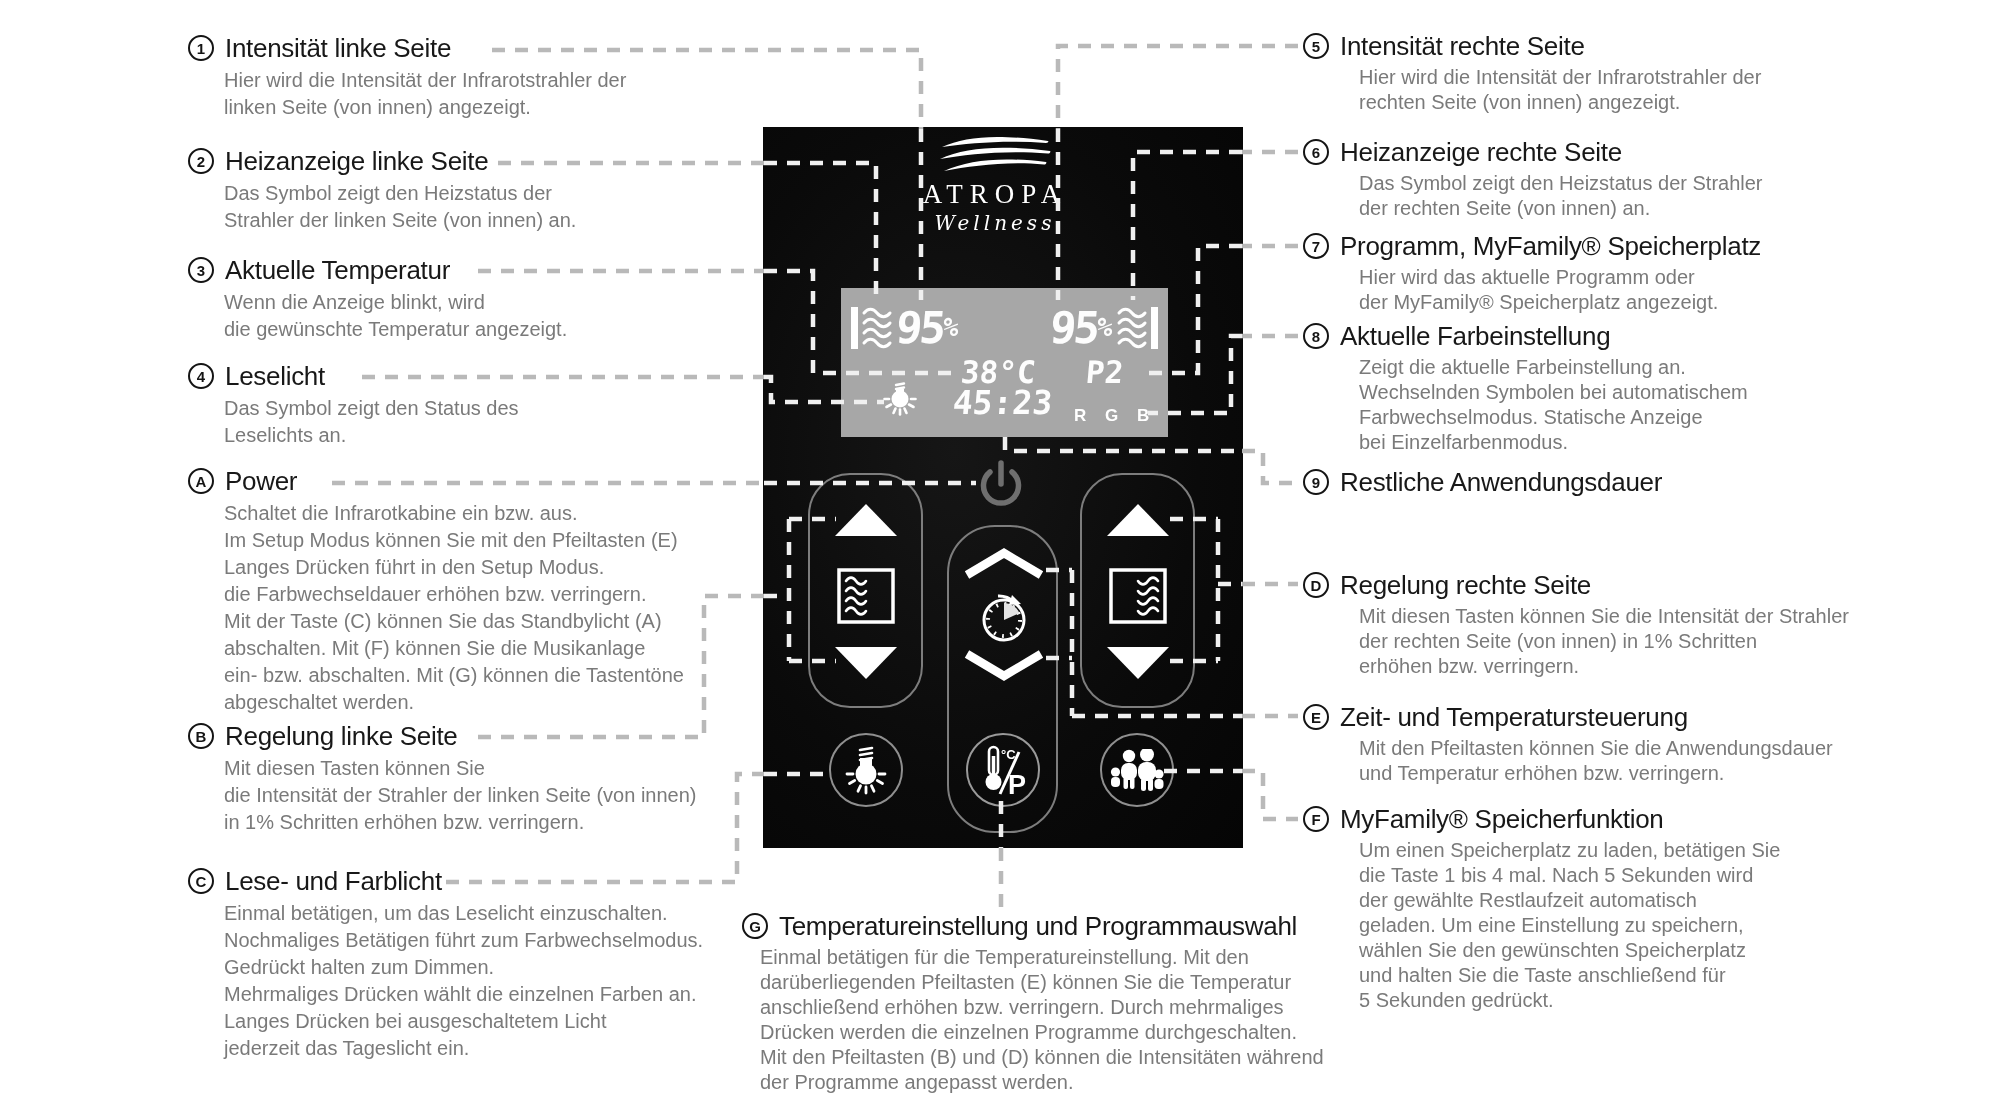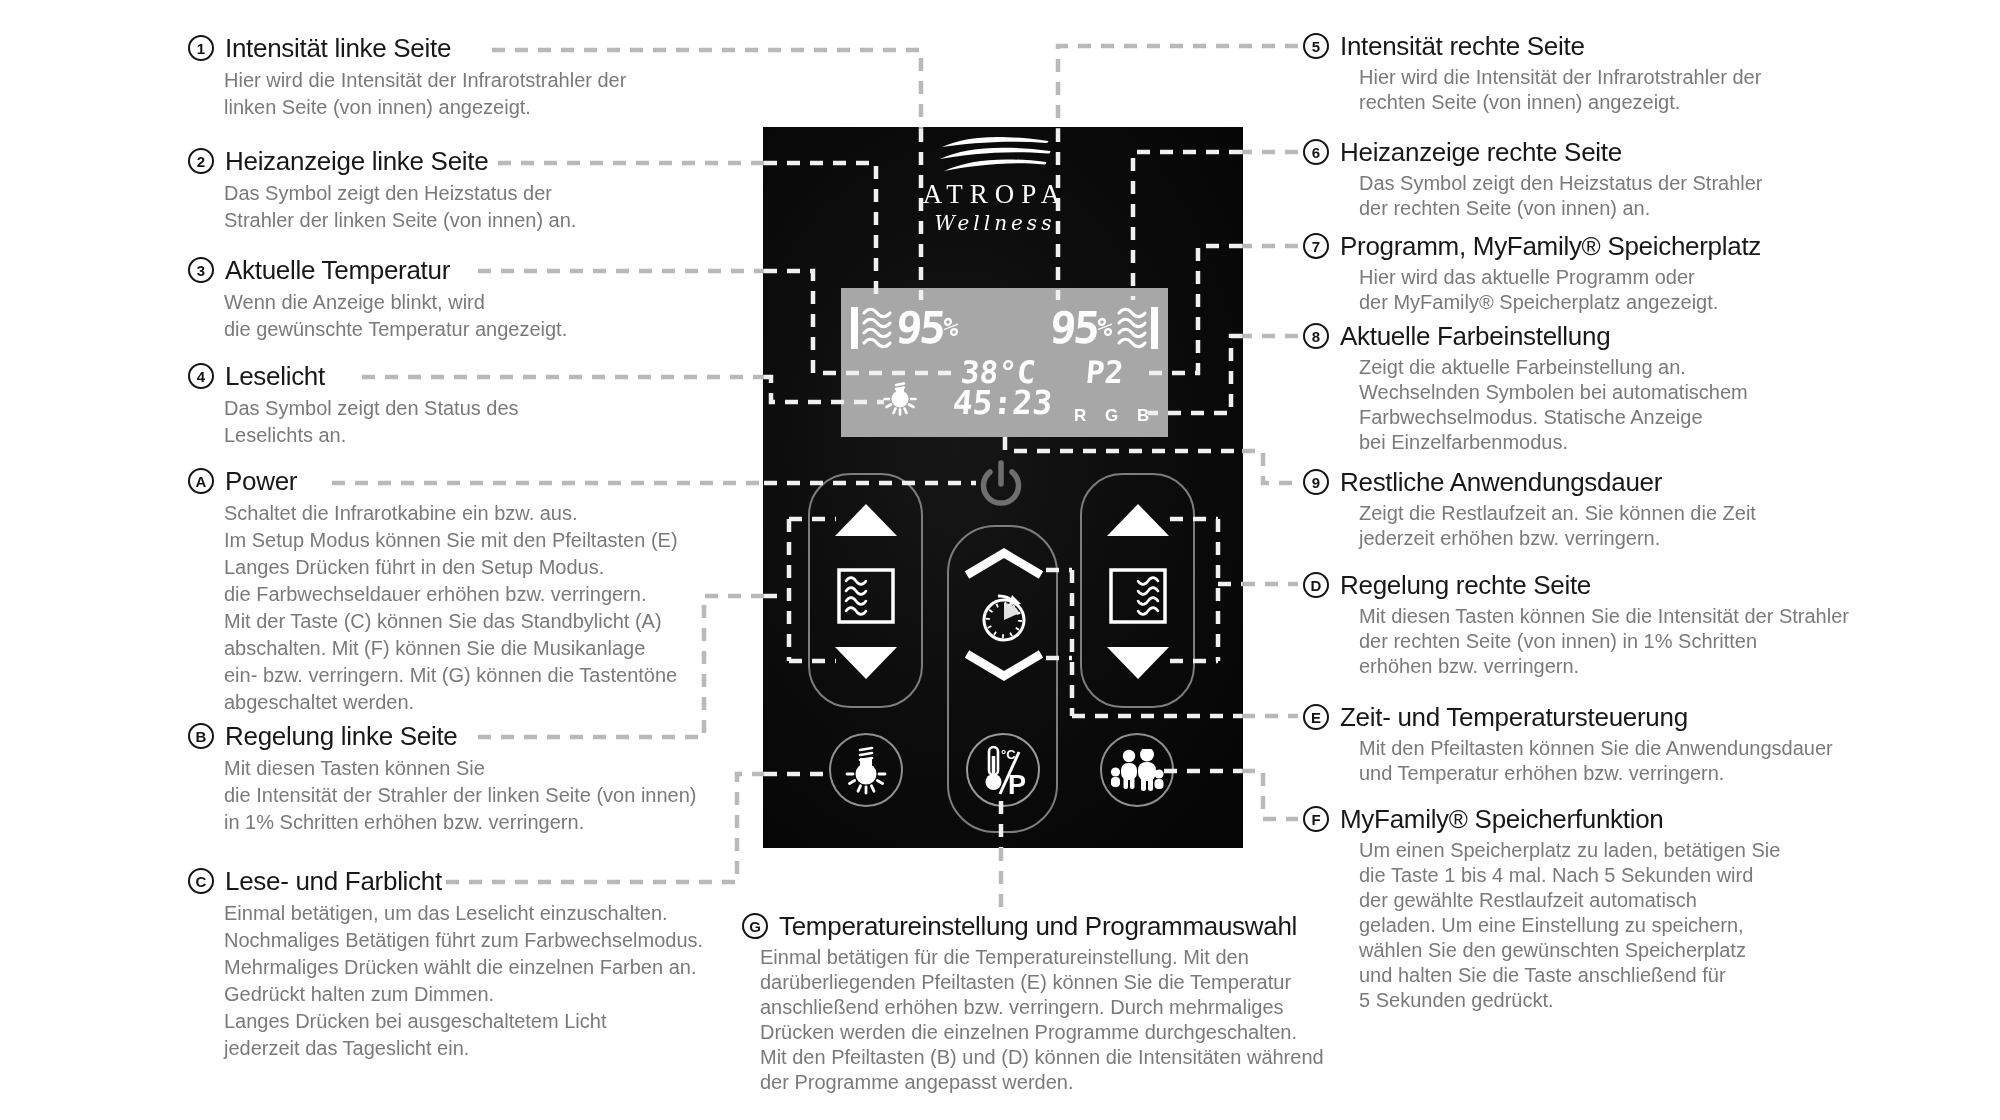--- a/index.html
+++ b/index.html
@@ -327,21 +327,21 @@
           <span class="marker">A</span>
           <span class="a-title">Power</span>
         </div>
         <div class="a-body">
           <div>Schaltet die Infrarotkabine ein bzw. aus.</div>
           <div>Im Setup Modus können Sie mit den Pfeiltasten (E)</div>
           <div>Langes Drücken führt in den Setup Modus.</div>
           <div>die Farbwechseldauer erhöhen bzw. verringern.</div>
           <div>Mit der Taste (C) können Sie das Standbylicht (A)</div>
           <div>abschalten. Mit (F) können Sie die Musikanlage</div>
-          <div>ein- bzw. verringern. Mit (G) können die Tastentöne</div>
+          <div>ein- bzw. abschalten. Mit (G) können die Tastentöne</div>
           <div>abgeschaltet werden.</div>
         </div>
       </div>
       <div class="annot L" style="left: 188px; top: 721px;">
         <div class="a-head">
           <span class="marker">B</span>
           <span class="a-title">Regelung linke Seite</span>
         </div>
         <div class="a-body">
           <div>Mit diesen Tasten können Sie</div>
@@ -350,22 +350,22 @@
         </div>
       </div>
       <div class="annot L" style="left: 188px; top: 866px;">
         <div class="a-head">
           <span class="marker">C</span>
           <span class="a-title">Lese- und Farblicht</span>
         </div>
         <div class="a-body">
           <div>Einmal betätigen, um das Leselicht einzuschalten.</div>
           <div>Nochmaliges Betätigen führt zum Farbwechselmodus.</div>
+          <div>Gedrückt halten zum Dimmen.</div>
           <div>Mehrmaliges Drücken wählt die einzelnen Farben an.</div>
-          <div>Gedrückt halten zum Dimmen.</div>
           <div>Langes Drücken bei ausgeschaltetem Licht</div>
           <div>jederzeit das Tageslicht ein.</div>
         </div>
       </div>
       <div class="annot R" style="left: 1303px; top: 31px;">
         <div class="a-head">
           <span class="marker">5</span>
           <span class="a-title">Intensität rechte Seite</span>
         </div>
         <div class="a-body">
@@ -402,24 +402,20 @@
           <div>Zeigt die aktuelle Farbeinstellung an.</div>
           <div>Wechselnden Symbolen bei automatischem</div>
           <div>Farbwechselmodus. Statische Anzeige</div>
           <div>bei Einzelfarbenmodus.</div>
         </div>
       </div>
       <div class="annot R" style="left: 1303px; top: 467px;">
         <div class="a-head">
           <span class="marker">9</span>
           <span class="a-title">Restliche Anwendungsdauer</span>
-        </div>
-        <div class="a-body">
-          <div>Zeigt die Restlaufzeit an. Sie können die Zeit</div>
-          <div>jederzeit erhöhen bzw. verringern.</div>
         </div>
       </div>
       <div class="annot R" style="left: 1303px; top: 570px;">
         <div class="a-head">
           <span class="marker">D</span>
           <span class="a-title">Regelung rechte Seite</span>
         </div>
         <div class="a-body">
           <div>Mit diesen Tasten können Sie die Intensität der Strahler</div>
           <div>der rechten Seite (von innen) in 1% Schritten</div>

